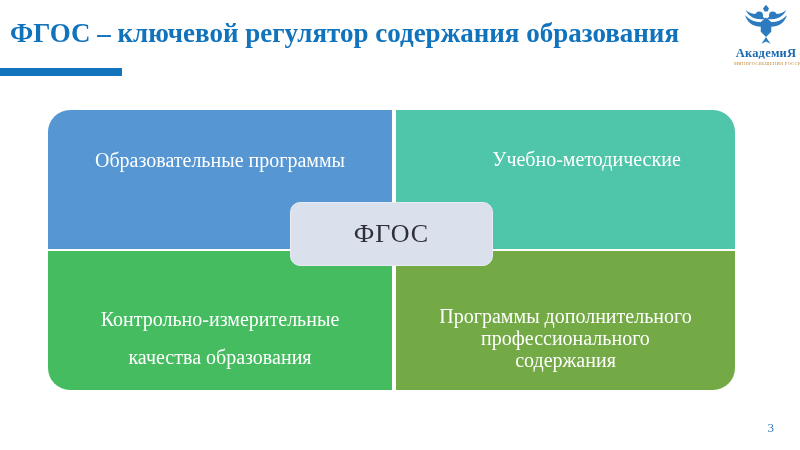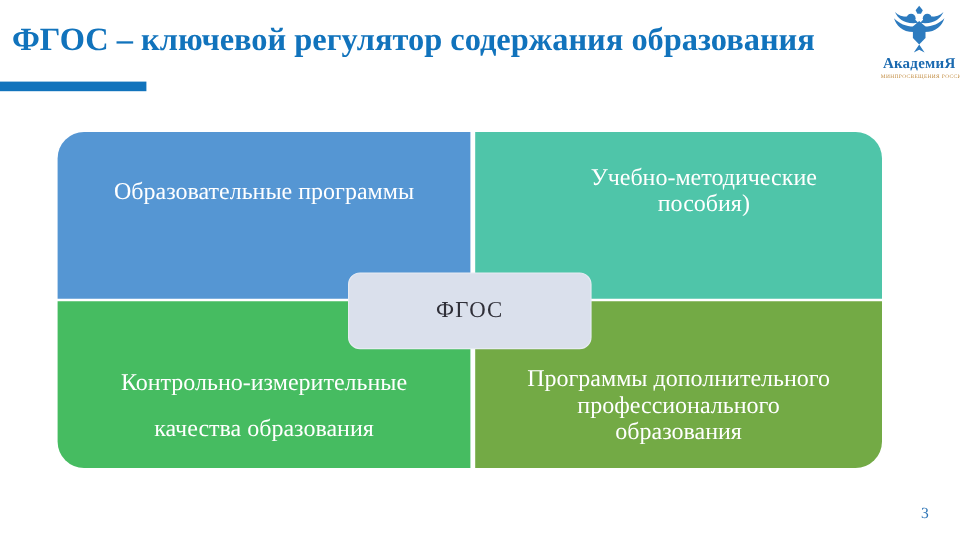--- a/index.html
+++ b/index.html
@@ -35,24 +35,24 @@
   .tile{
     display:flex;flex-direction:column;justify-content:center;align-items:center;
     color:#ffffff;font-size:20px;line-height:22px;text-align:center;
   }
   .tile .line{white-space:nowrap;}
   .tile-tl{border-radius:22px 0 0 0;padding-bottom:40px;}
   .tile-tr{border-radius:0 22px 0 0;padding-bottom:42px;}
   .tile-bl{border-radius:0 0 0 22px;padding-top:34px;gap:16px;}
   .tile-br{border-radius:0 0 22px 0;padding-top:34px;}
   .center-box{
-    position:absolute;left:290px;top:227px;width:203px;height:64px;
+    position:absolute;left:290px;top:202px;width:203px;height:64px;
     background:#dae0ec;border:1px solid #e7ebf3;border-radius:10px;
     display:flex;align-items:center;justify-content:center;
-    font-size:19px;letter-spacing:1px;color:#2f2f38;z-index:2;box-sizing:border-box;
+    font-size:26px;letter-spacing:1px;color:#2f2f38;z-index:2;box-sizing:border-box;
   }
   .page-number{
     position:absolute;right:26px;bottom:14px;font-size:13px;color:#2e75b6;
   }
 </style>
 </head>
 <body>
 
 <div class="slide">
 
@@ -81,32 +81,31 @@
   </div>
 
   <div class="quad-grid">
 
     <div class="tile tile-tl" style="background: rgb(85, 150, 211);">
       <div class="line">Образовательные программы</div>
     </div>
 
     <div class="tile tile-tr" style="background: rgb(79, 197, 169); padding-left: 42px;">
       <div class="line">Учебно-методические</div>
-      <div class="line">пособия)</div>
     </div>
 
     <div class="tile tile-bl" style="background: rgb(70, 188, 97);">
       <div class="line">Контрольно-измерительные</div>
       <div class="line">качества образования</div>
     </div>
 
     <div class="tile tile-br" style="background: rgb(115, 170, 69);">
       <div class="line">Программы дополнительного</div>
       <div class="line">профессионального</div>
-      <div class="line">образования</div>
+      <div class="line">содержания</div>
     </div>
 
   </div>
 
   <div class="center-box" style="background: rgb(218, 224, 236);">
     <span>ФГОС</span>
   </div>
 
   <div class="page-number">3</div>
 

